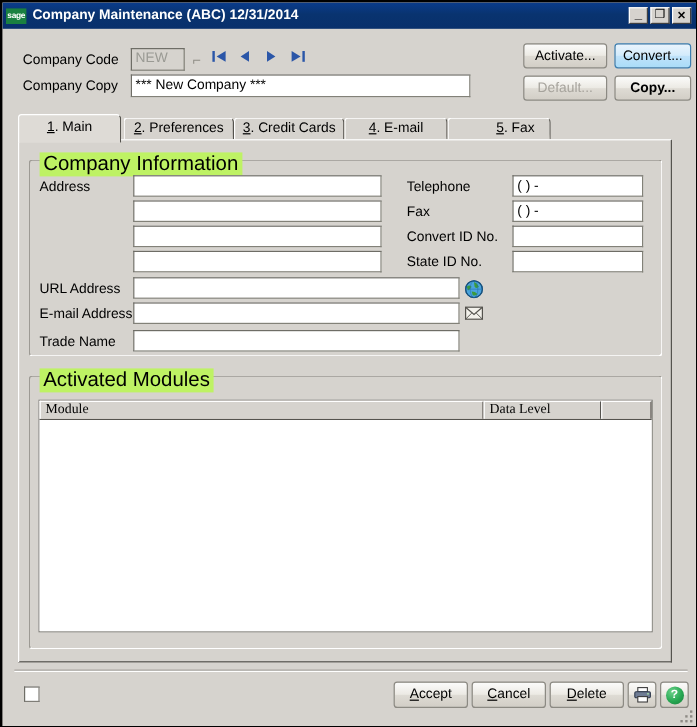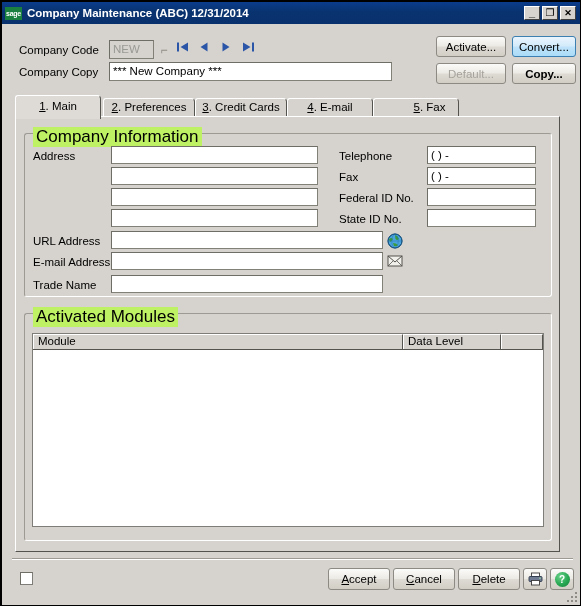--- a/index.html
+++ b/index.html
@@ -410,29 +410,29 @@
     </svg>
   </div>
 
   <div class="hdr-label" style="left:31px; top:277px;">Trade Name</div>
   <div class="tbox" style="left:109px; top:273px; width:272px; height:18px;"></div>
 
   <div class="hdr-label" style="left:337px; top:148px;">Telephone</div>
   <div class="tbox" style="left:425px; top:144px; width:109px; height:18px;">(   )    -</div>
   <div class="hdr-label" style="left:337px; top:169px;">Fax</div>
   <div class="tbox" style="left:425px; top:165px; width:109px; height:18px;">(   )    -</div>
-  <div class="hdr-label" style="left:337px; top:190px;">Federal ID No.</div>
+  <div class="hdr-label" style="left:337px; top:190px;">Convert ID No.</div>
   <div class="tbox" style="left:425px; top:186px; width:109px; height:18px;"></div>
   <div class="hdr-label" style="left:337px; top:211px;">State ID No.</div>
   <div class="tbox" style="left:425px; top:207px; width:109px; height:18px;"></div>
 
   <div class="group" style="left:22px; top:311px; width:528px; height:228px;"></div>
   <div class="group-title" style="left:31px; top:305px;">Activated Modules</div>
 
-  <div class="grid" style="left:30px; top:331px; width:512px; height:194px;">
+  <div class="grid" style="left:30px; top:331px; width:512px; height:194px;font-family:Liberation Serif, serif;">
     <div class="grid-header">
       <div class="gh-cell" style="width:370px;">Module</div>
       <div class="gh-cell" style="width:98px;">Data Level</div>
       <div class="gh-cell" style="width:42px;"></div>
     </div>
     <div style="height:176px; background:#ffffff;"></div>
   </div>
 
   <div class="sep" style="left:10px; top:556px; width:561px;"></div>
 

